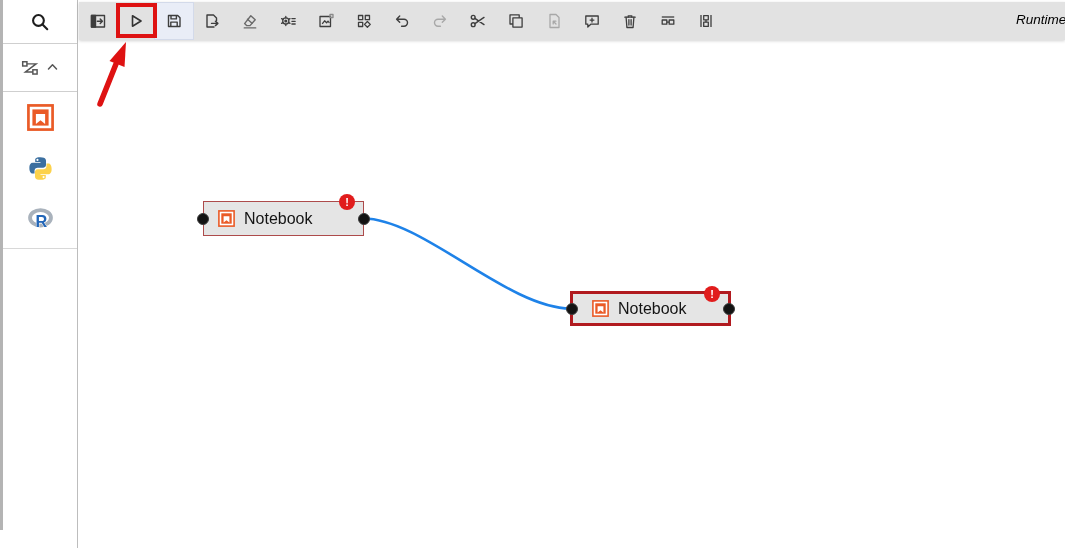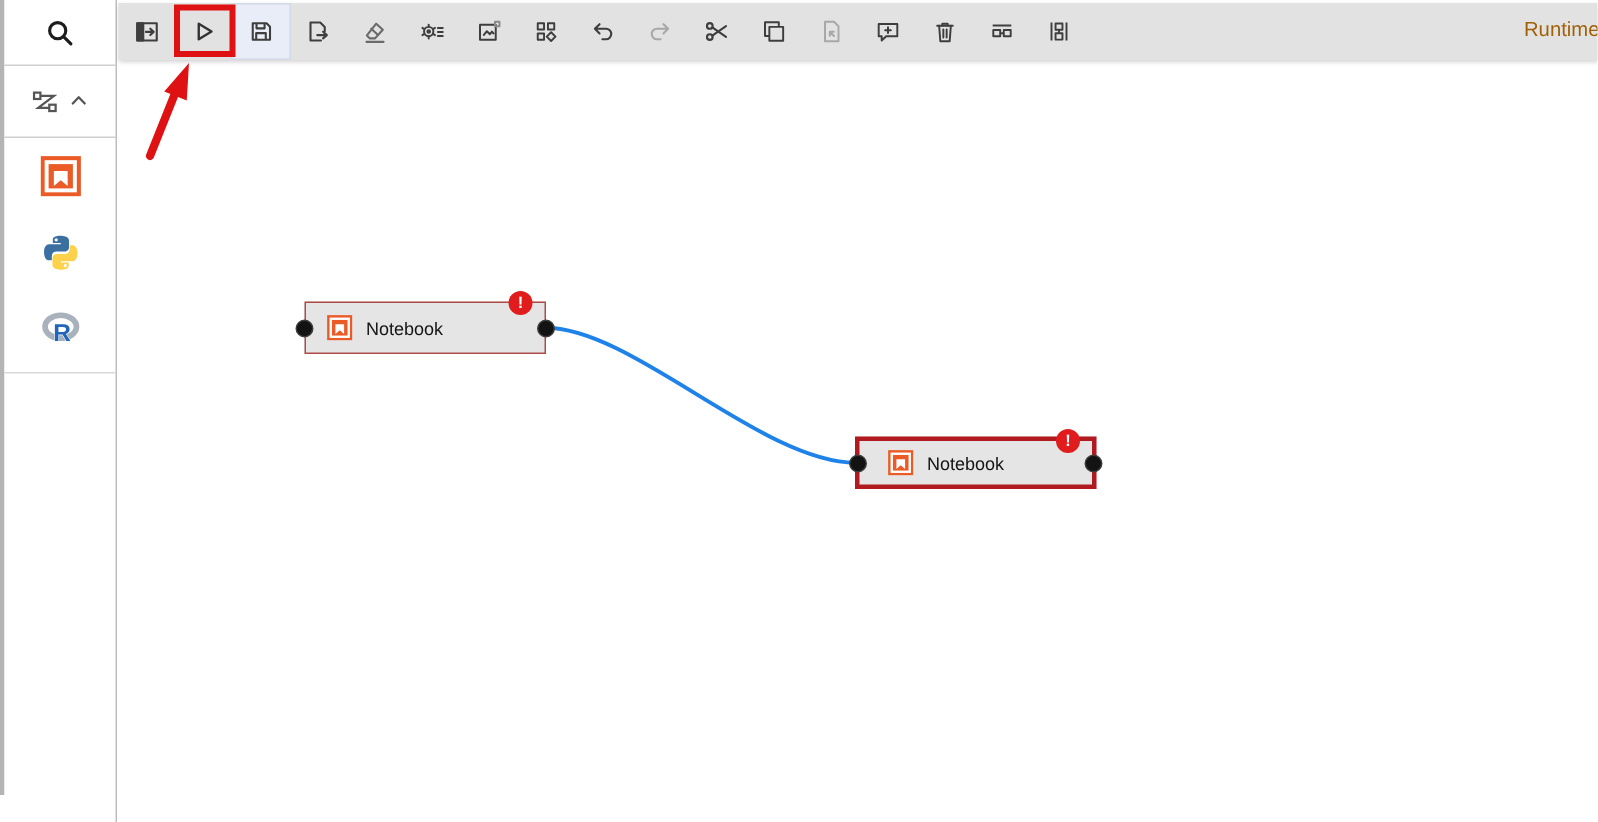--- a/index.html
+++ b/index.html
@@ -19,31 +19,31 @@
     border-bottom:1px solid #d8d8d8;padding-bottom:14px;}
   .palette-item{width:30px;height:30px;display:flex;align-items:center;justify-content:center;cursor:grab;}
   
   .toolbar{position:absolute;left:79px;top:2px;width:986px;height:38px;background:#e2e2e2;
     display:flex;align-items:center;box-shadow:0 1px 3px rgba(0,0,0,0.18);}
   .tb{width:38px;height:34px;border:none;background:transparent;padding:0;margin:0;
     display:flex;align-items:center;justify-content:center;cursor:pointer;}
   .tb.active{background:#e9edf7;outline:1px solid #d3daea;height:36px;}
   .tb svg{display:block;}
   .runtime-label{position:absolute;left:1016px;top:0;height:38px;display:flex;align-items:center;
-    font-size:13.5px;color:#a16207;white-space:nowrap;}
+    font-size:13.5px;color:#000000;white-space:nowrap;font-style:italic;}
   
   .highlight-rect{position:absolute;left:116px;top:3px;width:41px;height:35px;
     border:4px solid #de1212;box-sizing:border-box;z-index:30;pointer-events:none;}
   .annotation-svg{position:absolute;left:0;top:0;z-index:29;pointer-events:none;}
   
   .canvas-svg{position:absolute;left:0;top:0;z-index:1;}
   .node{position:absolute;width:161px;height:35px;background:#e5e5e5;box-sizing:border-box;
     border:1.5px solid #ad4b4b;display:flex;align-items:center;padding-left:14px;z-index:2;cursor:pointer;}
   .node.selected{border:3px solid #b11a1f;padding-left:19px;}
-  .node-label{font-size:12px;color:#141414;margin-left:9px;}
+  .node-label{font-size:16px;color:#141414;margin-left:9px;}
   .port{position:absolute;width:12px;height:12px;border-radius:50%;background:#131313;
     border:1.5px solid #3c3c3c;box-sizing:border-box;top:50%;transform:translateY(-50%);cursor:crosshair;}
   .port.in{left:-7px;} .port.out{right:-7px;}
   .error-badge{position:absolute;top:-8px;right:8px;width:16px;height:16px;border-radius:50%;
     background:#e11c1c;color:#fff;font-size:11px;font-weight:bold;line-height:16px;text-align:center;z-index:3;}
 </style>
 </head>
 <body>
 
 <div class="edge-strip"></div>

